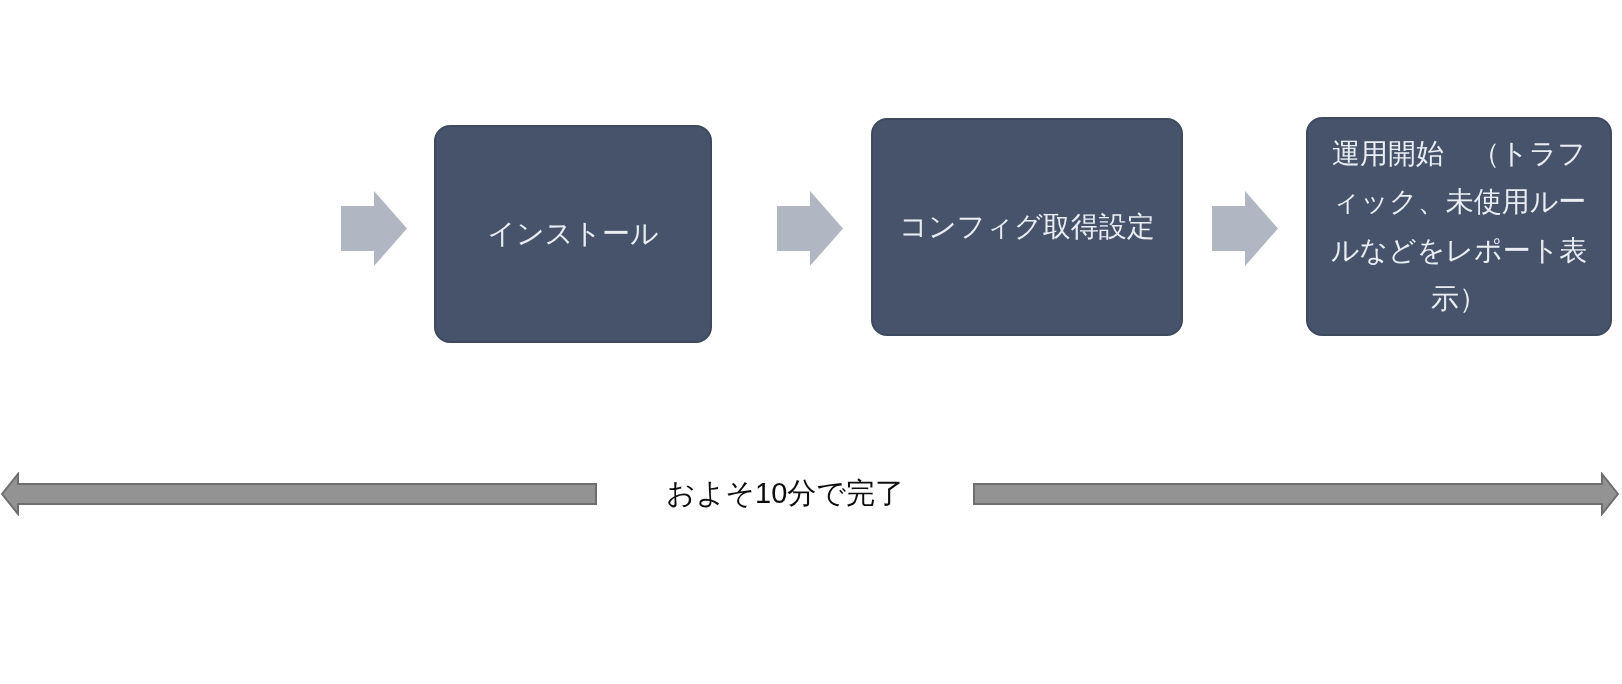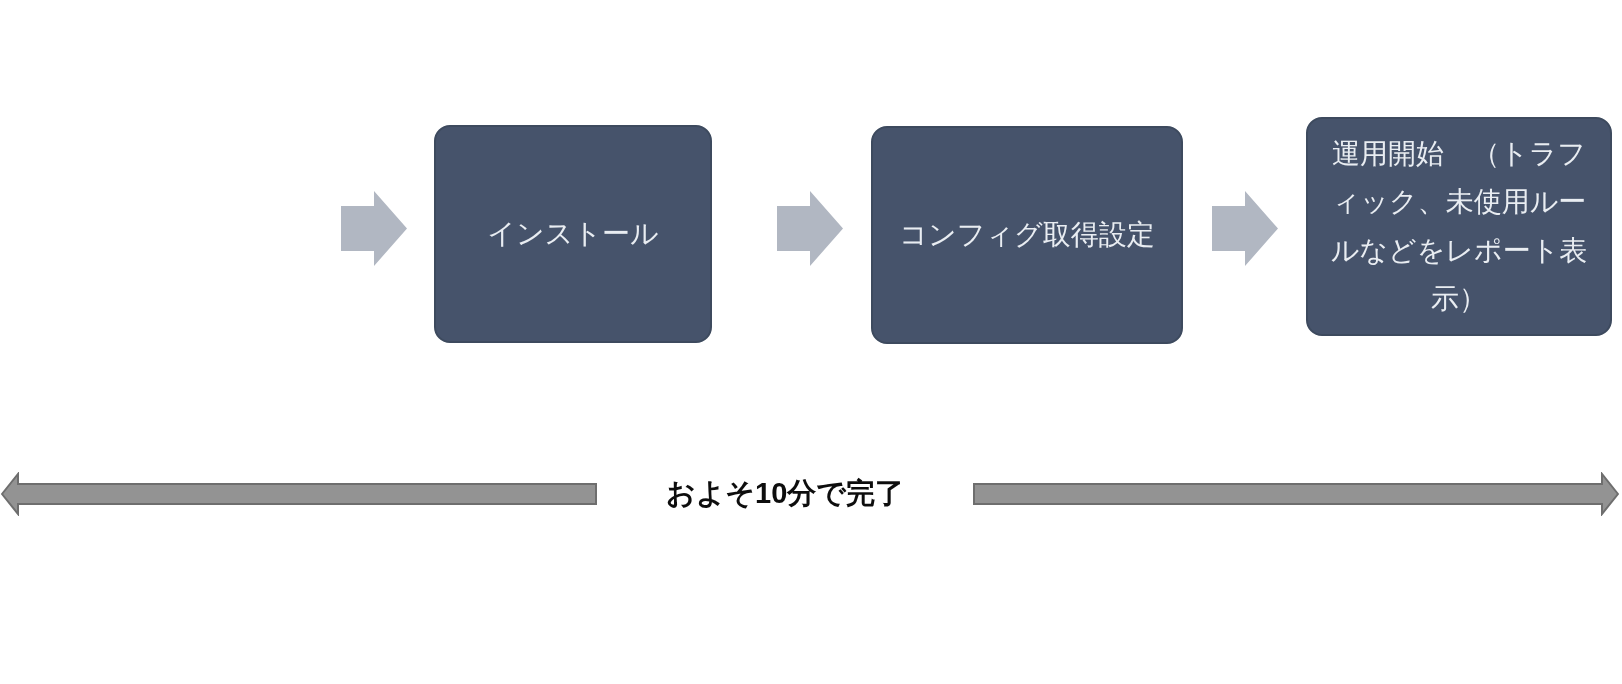--- a/index.html
+++ b/index.html
@@ -23,21 +23,21 @@
     background: var(--box-fill, #46536b);
     border: 2px solid var(--box-border, #3d4a5e);
     border-radius: 16px;
     color: var(--box-text, #e9edf2);
     font-size: 28px;
     line-height: 1.72;
     padding: 0 17px;
   }
   .step-1 { left: 3px;    top: 118px; width: 308px; height: 219px; }
   .step-2 { left: 434px;  top: 125px; width: 278px; height: 218px; }
-  .step-3 { left: 871px;  top: 118px; width: 312px; height: 218px; margin-top: 8px; }
+  .step-3 { left: 871px;  top: 118px; width: 312px; height: 218px; }
   .step-4 { left: 1306px; top: 117px; width: 306px; height: 219px; }
 
   .connector { position: absolute; top: 191px; width: 66px; height: 75px; }
   .connector-1 { left: 341px; }
   .connector-2 { left: 777px; }
   .connector-3 { left: 1212px; }
   .connector polygon { fill: var(--connector-fill, #b1b7c2); }
 
   .timeline-arrow { position: absolute; top: 472px; height: 44px; }
   .timeline-arrow-left  { left: 1px;   width: 596px; }
@@ -52,21 +52,21 @@
   .timeline-label {
     position: absolute;
     left: 597px;
     top: 472px;
     width: 376px;
     height: 44px;
     display: flex;
     align-items: center;
     justify-content: center;
     font-size: 29px;
-    font-weight: bold;
+    font-weight: normal;
     color: var(--timeline-text, #0d0d0d);
     white-space: nowrap;
   }
 </style>
 </head>
 <body>
 
 <div class="canvas">
 
 

